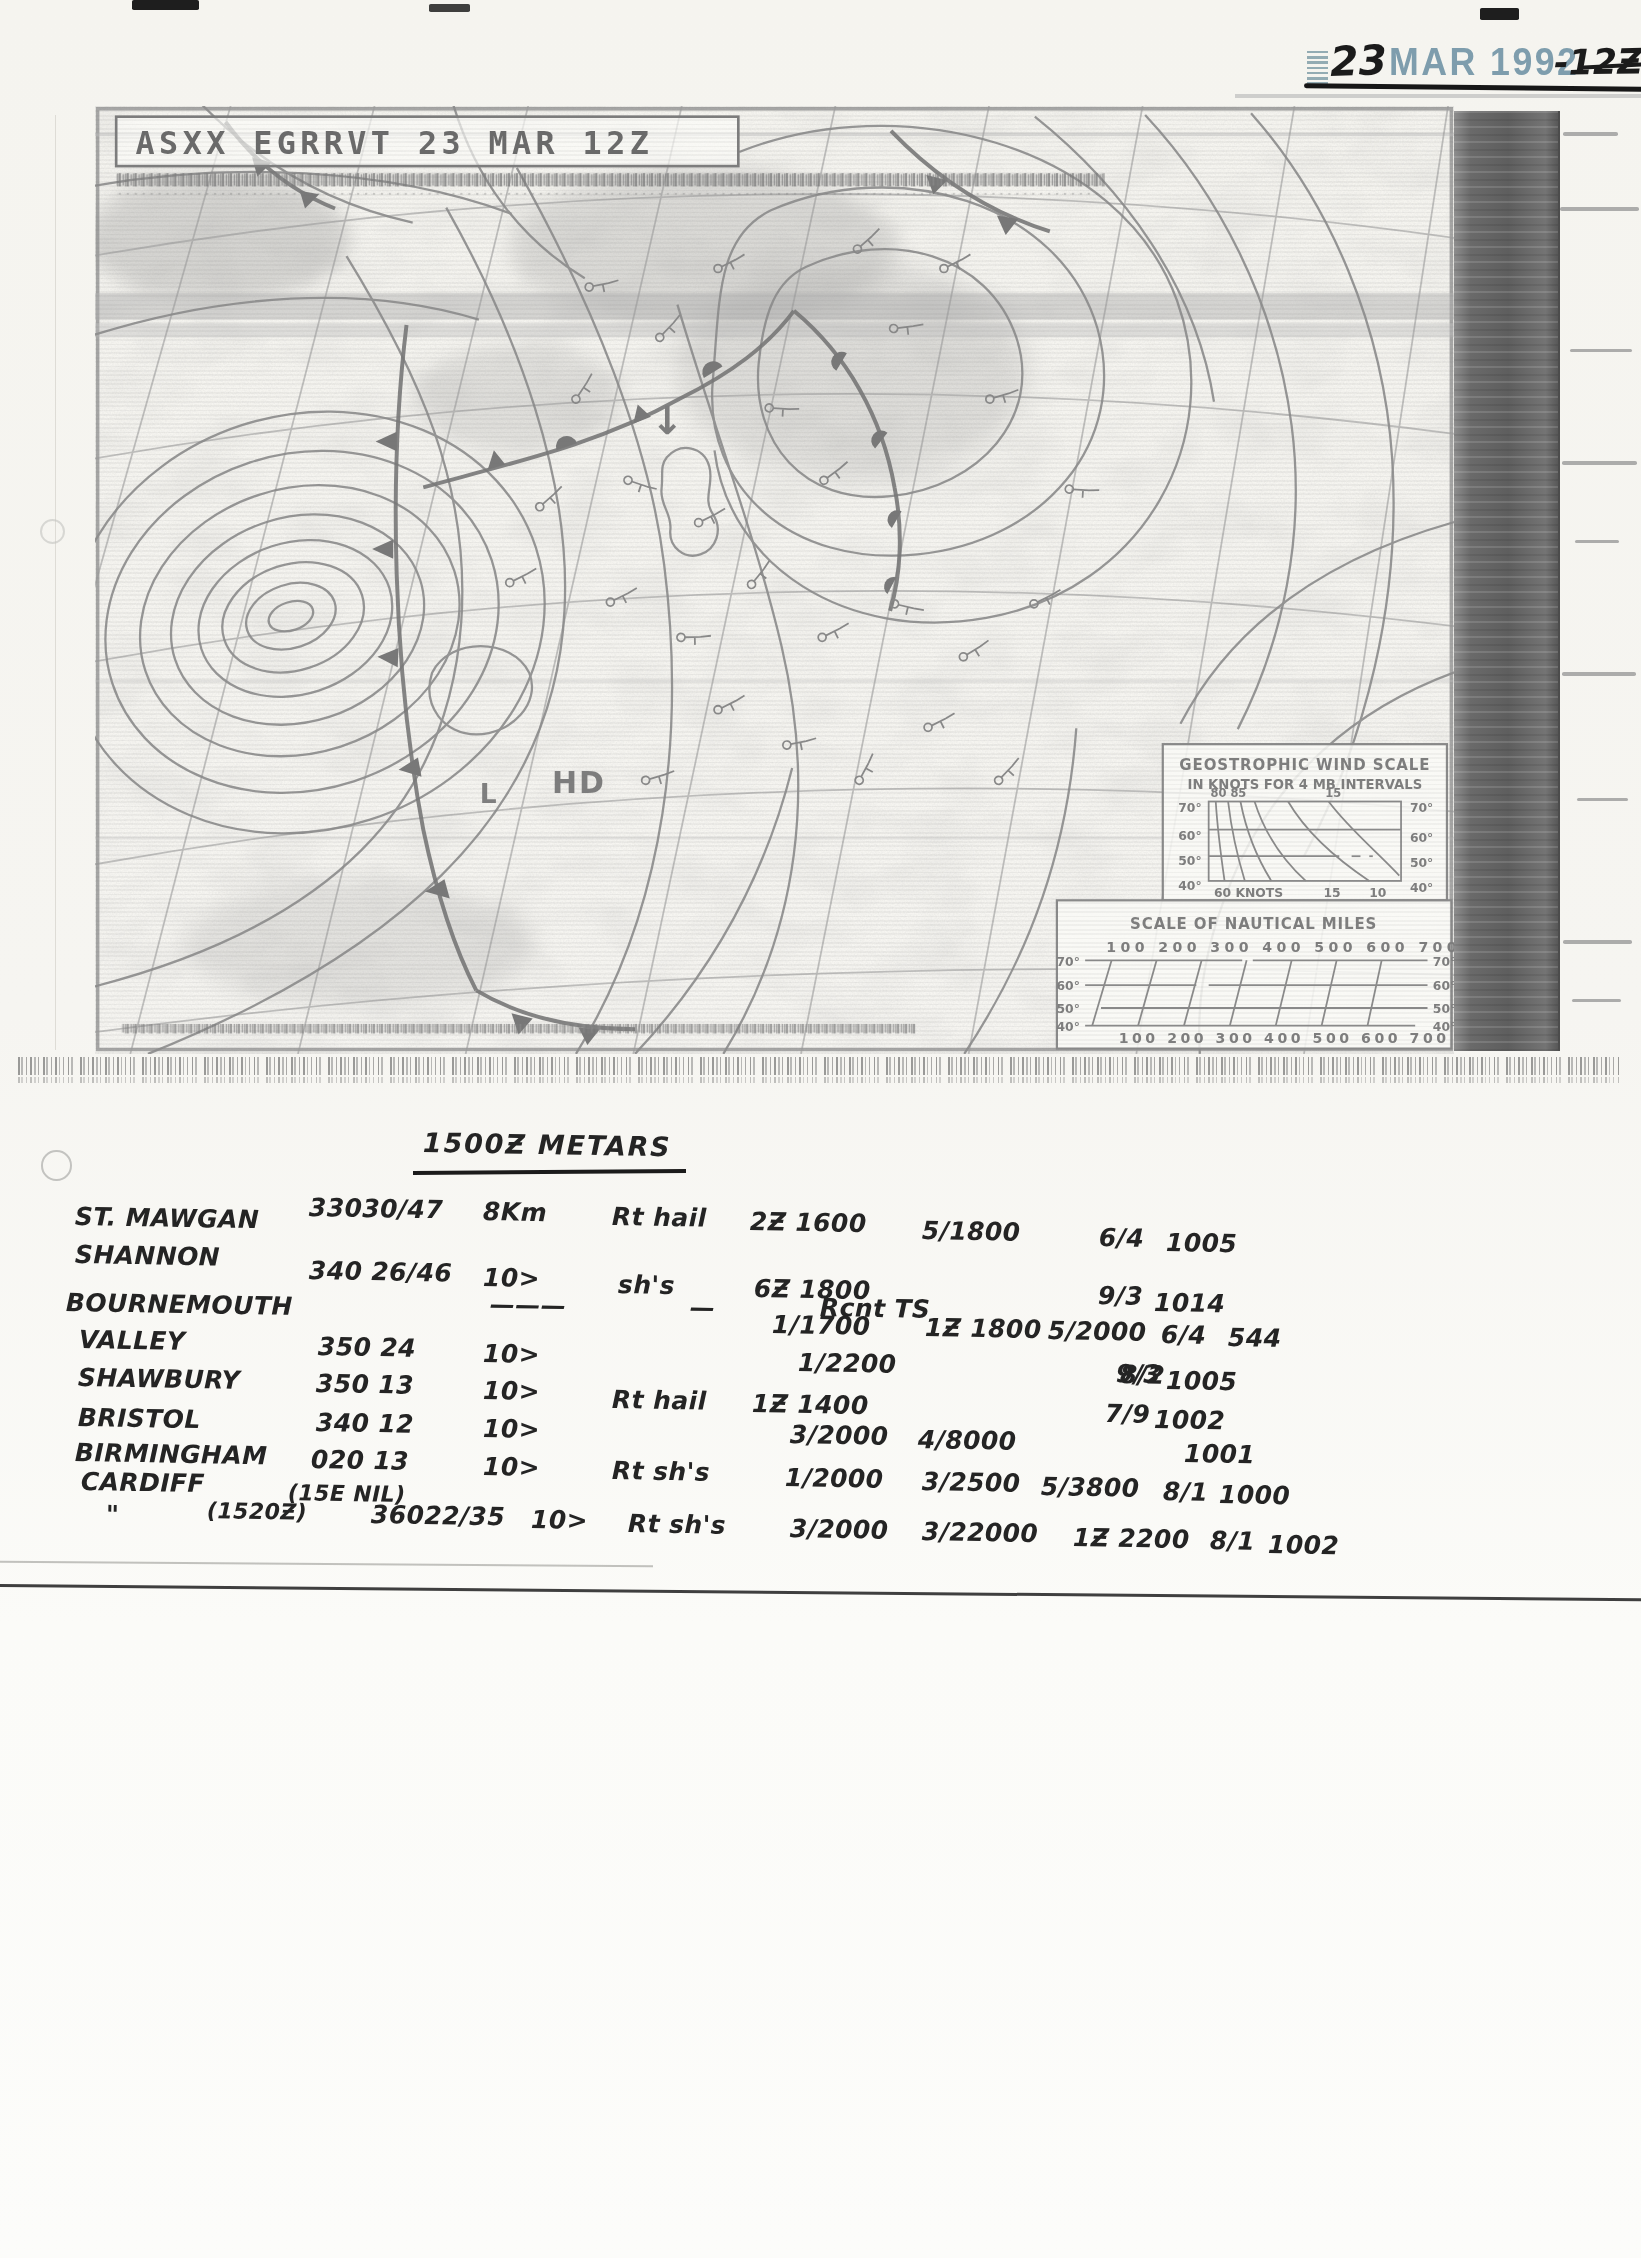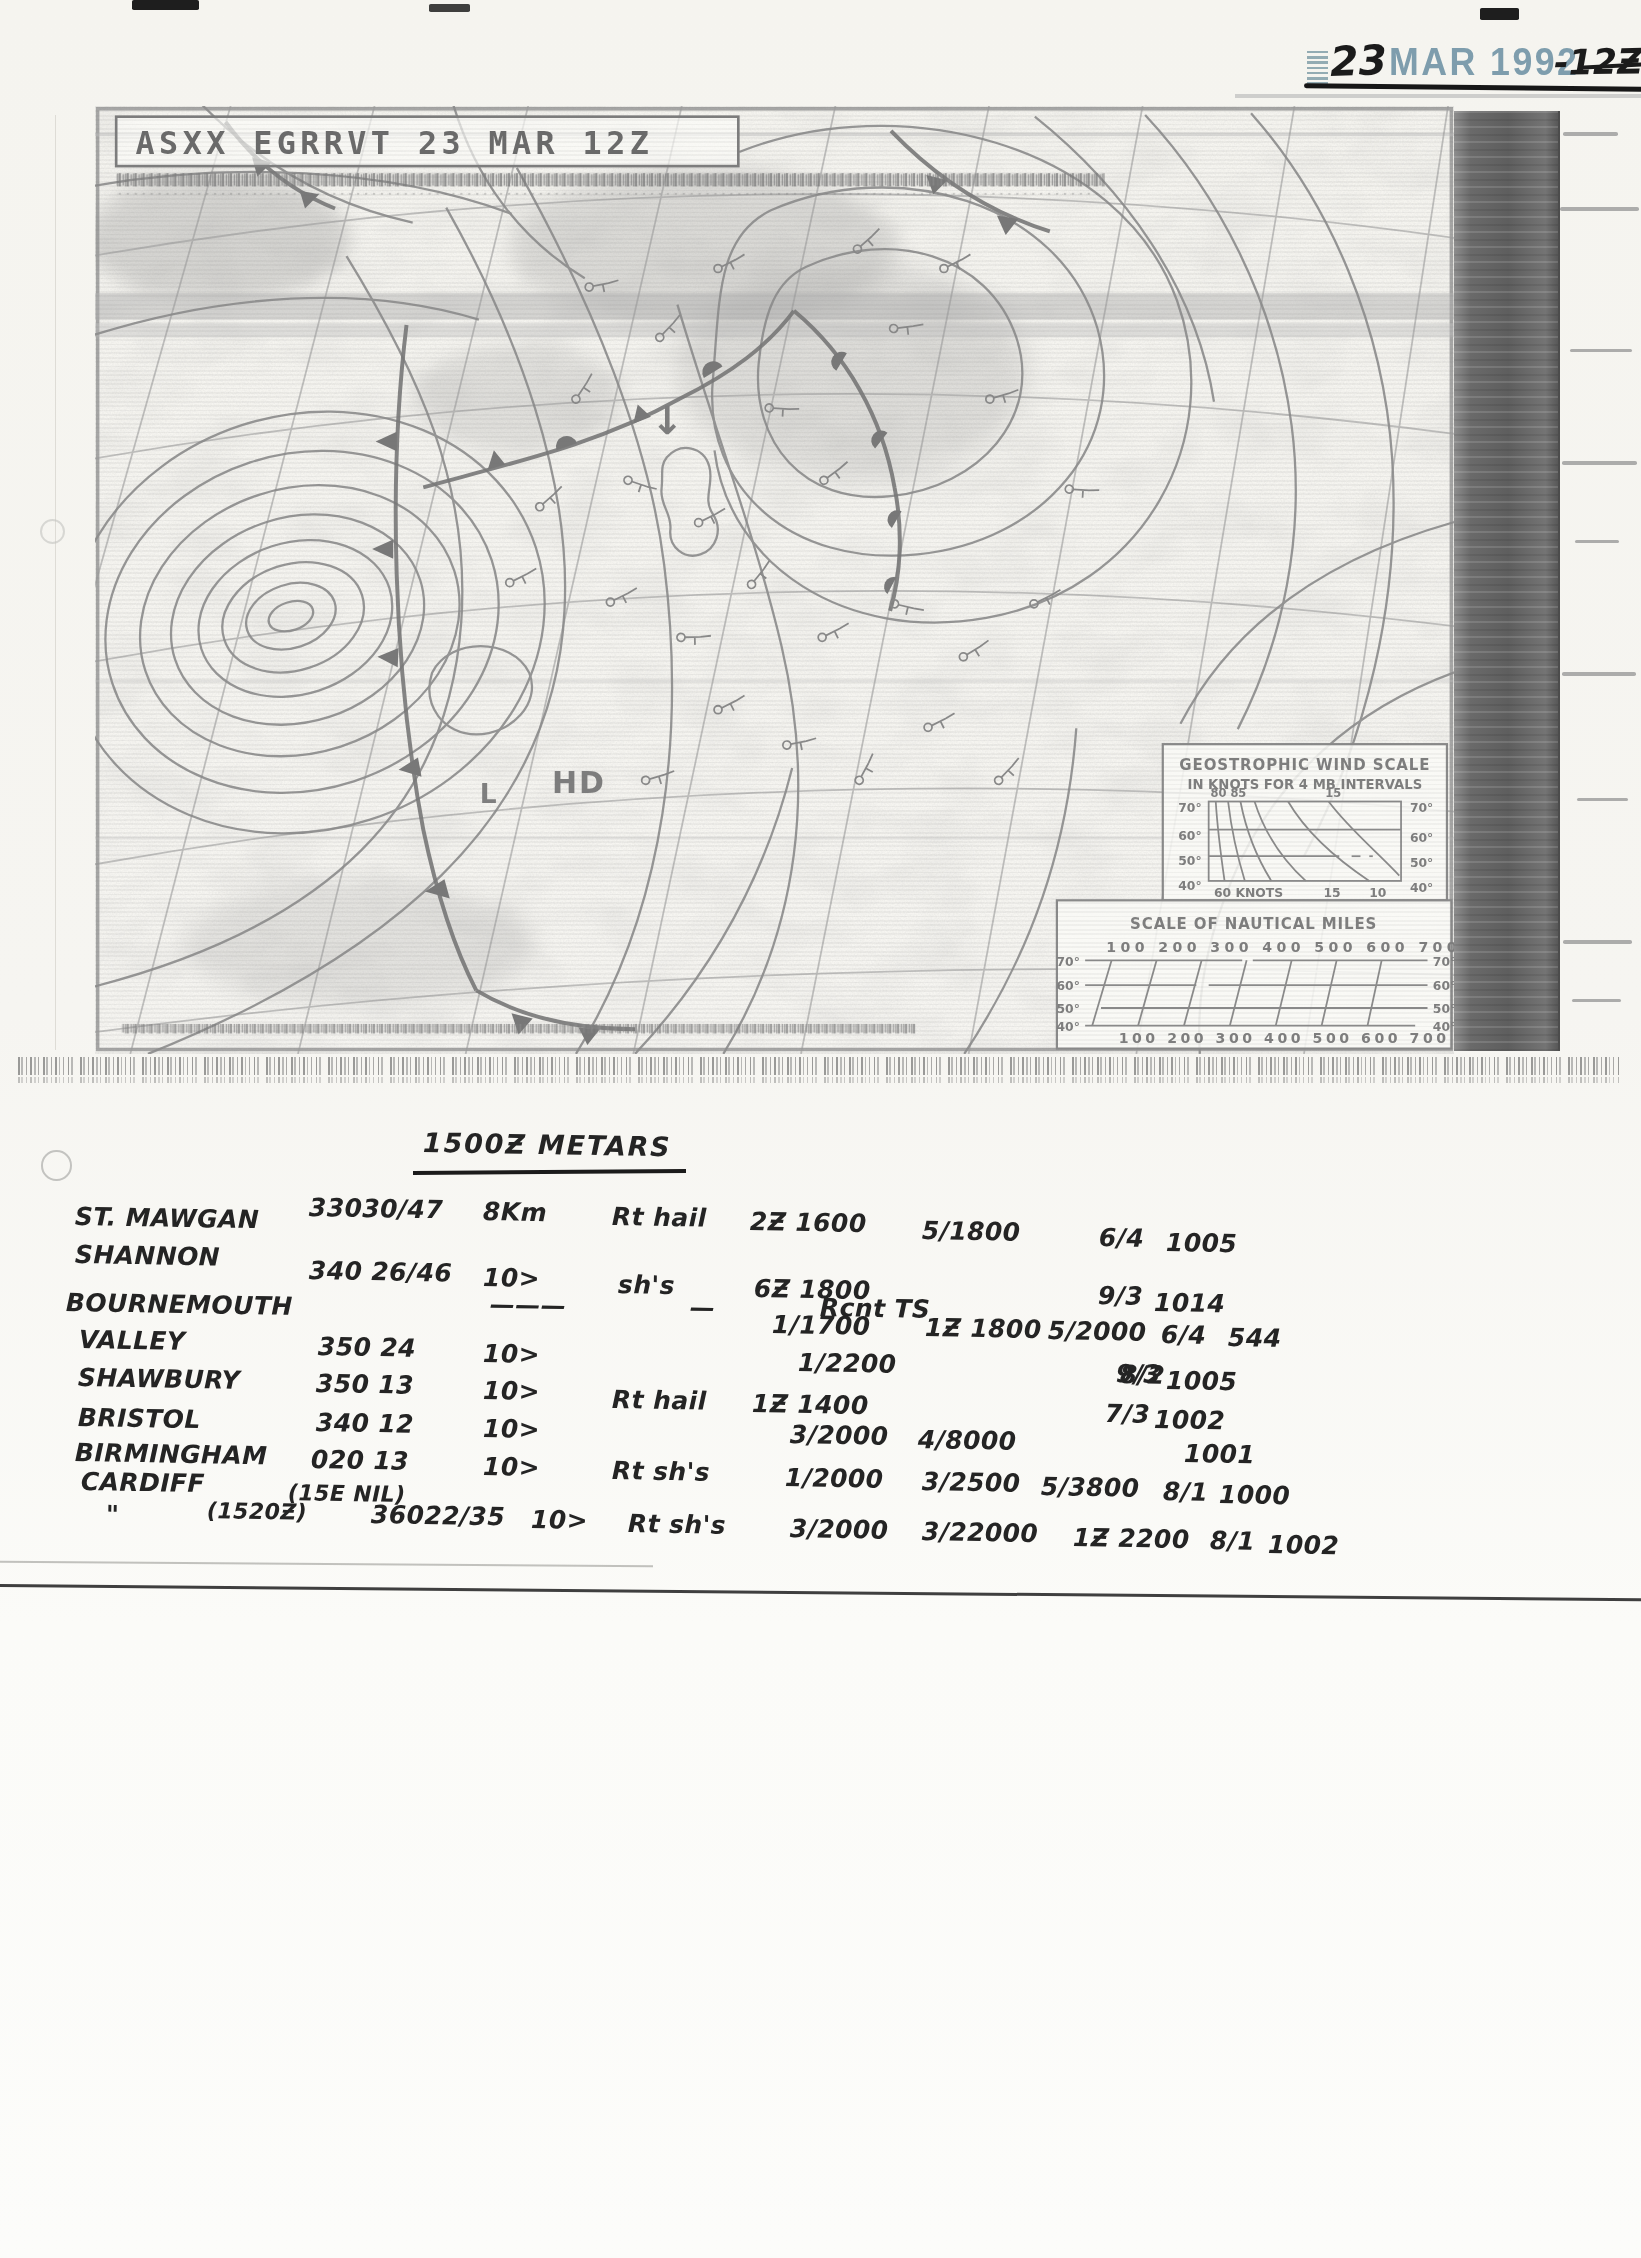--- a/index.html
+++ b/index.html
@@ -344,21 +344,21 @@
     <span class="hw" style="left:483px;top:1339px;">10&gt;</span>
     <span class="hw" style="left:798px;top:1348px;">1/2200</span>
     <span class="hw" style="left:1116px;top:1359px;">9/3</span>
     <span class="hw" style="left:1166px;top:1366px;">1005</span>
 
     <span class="hw" style="left:78px;top:1363px;">SHAWBURY</span>
     <span class="hw" style="left:316px;top:1369px;">350 13</span>
     <span class="hw" style="left:483px;top:1376px;">10&gt;</span>
     <span class="hw" style="left:612px;top:1385px;">Rt hail</span>
     <span class="hw" style="left:752px;top:1389px;">1Ƶ 1400</span>
-    <span class="hw" style="left:1105px;top:1399px;">7/3</span>
+    <span class="hw" style="left:1105px;top:1399px;">7/9</span>
     <span class="hw" style="left:1154px;top:1405px;">1002</span>
 
     <span class="hw" style="left:78px;top:1403px;">BRISTOL</span>
     <span class="hw" style="left:316px;top:1408px;">340 12</span>
     <span class="hw" style="left:483px;top:1414px;">10&gt;</span>
     <span class="hw" style="left:790px;top:1420px;">3/2000</span>
     <span class="hw" style="left:918px;top:1425px;">4/8000</span>
     <span class="hw" style="left:1120px;top:1360px;">8/2</span>
     <span class="hw" style="left:1184px;top:1439px;">1001</span>
 

